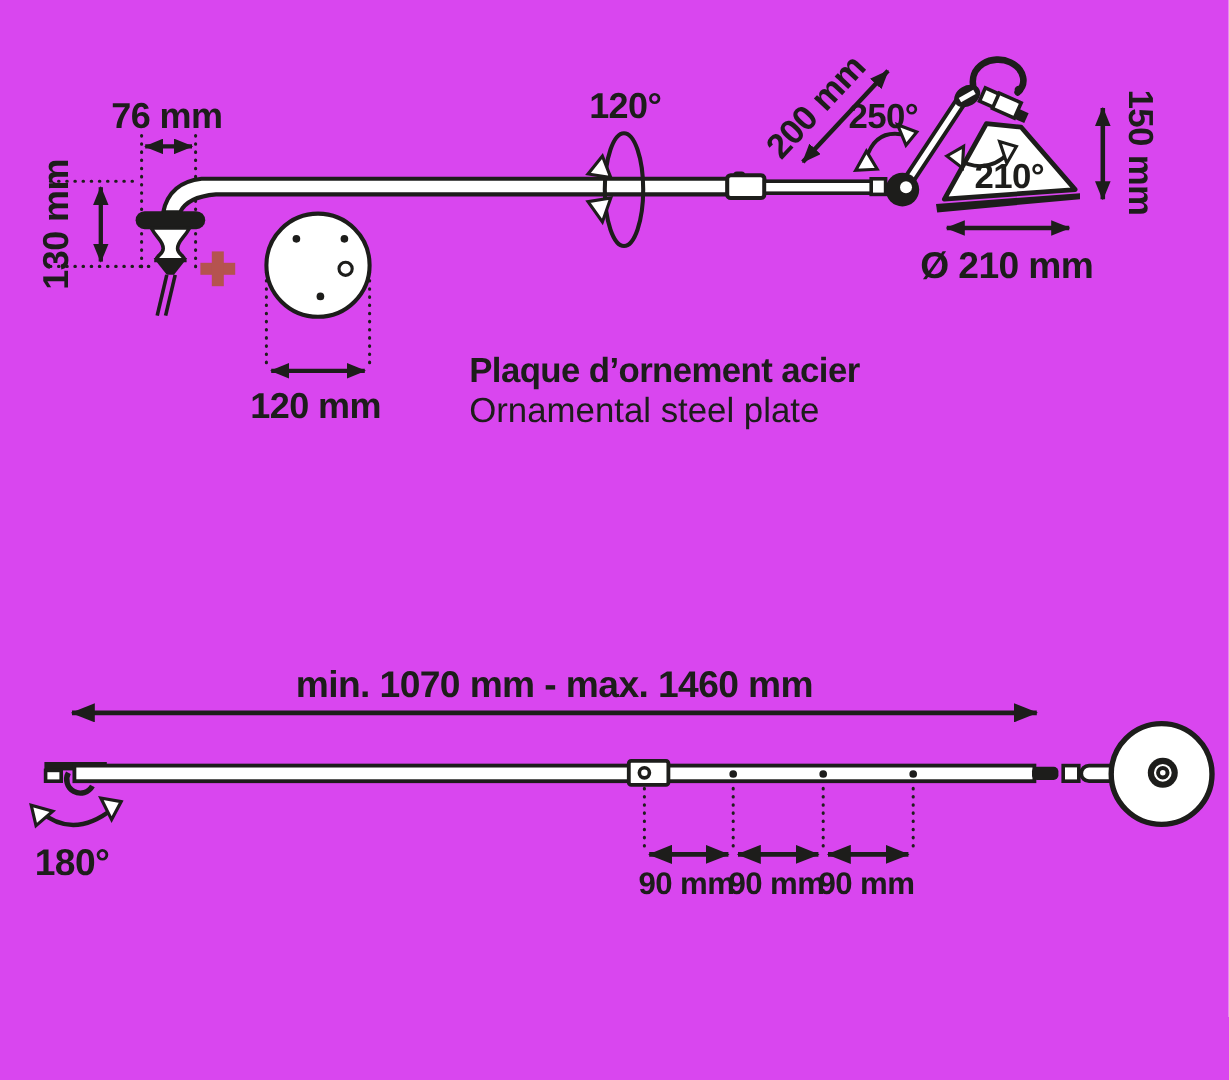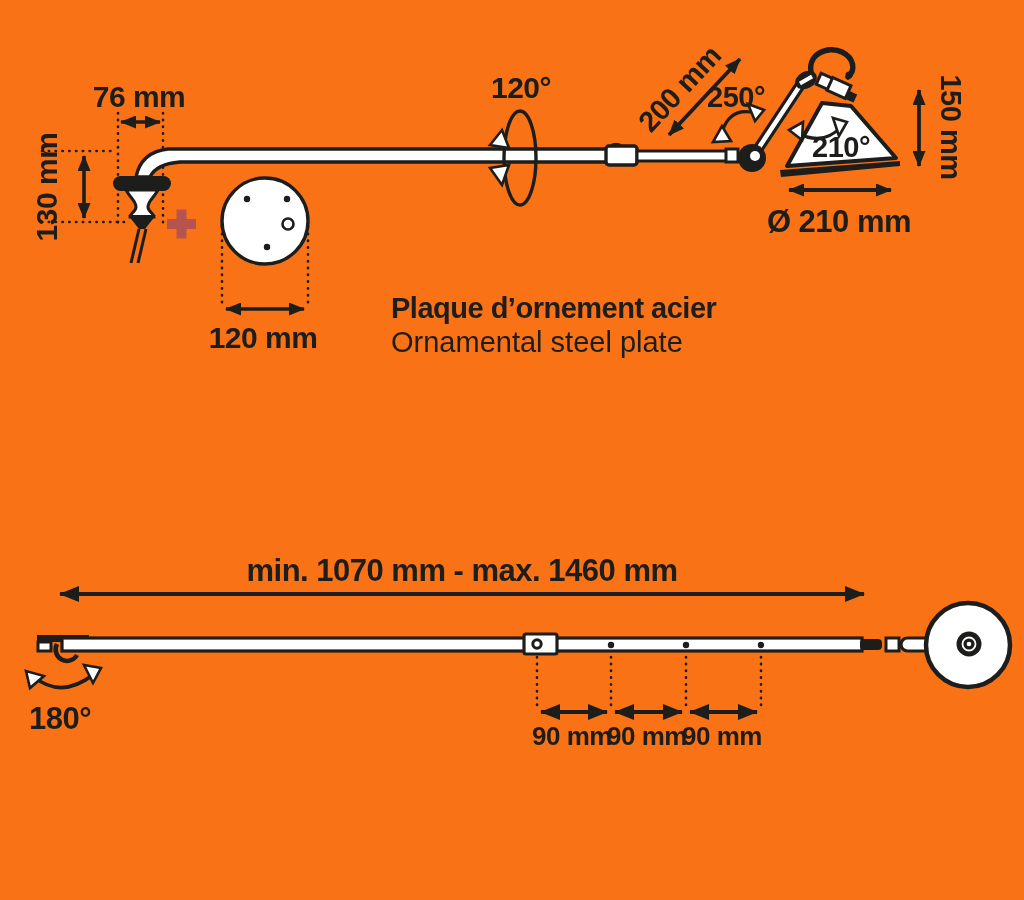--- a/index.html
+++ b/index.html
@@ -1,17 +1,17 @@
 <!DOCTYPE html>
 <html><head>
 <meta charset="utf-8">
 <title></title>
 <style>
   html,body{margin:0;padding:0;background:#ffffff;}
-  #stage{position:relative;width:1024px;height:900px;background:#f97316;overflow:hidden;}
+  #stage{position:relative;width:1024px;height:900px;background:#d946ef;overflow:hidden;}
   svg text{font-family:"Liberation Sans","DejaVu Sans",sans-serif;font-weight:bold;fill:#1d1d1b;letter-spacing:-0.5px;}
   svg .t30{font-size:30px;}
   svg .t31{font-size:31px;}
   svg .t26{font-size:26px;}
   svg .t29{font-size:29px;}
   svg .reg{font-weight:normal;letter-spacing:0;}
   .ln{stroke:#1d1d1b;fill:none;}
   .tube{fill:#ffffff;stroke:#1d1d1b;}
   .fl{fill:#1d1d1b;stroke:none;}
   .hollow{fill:#ffffff;stroke:#1d1d1b;stroke-width:2.6;stroke-linejoin:miter;}

